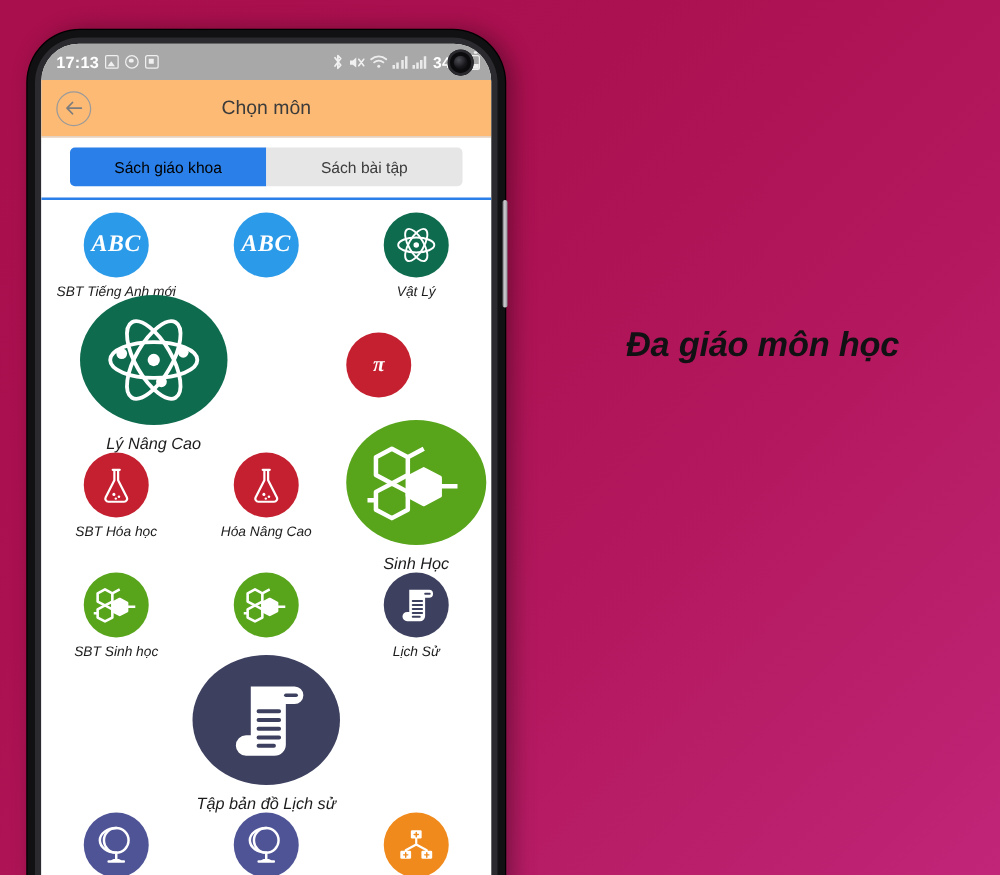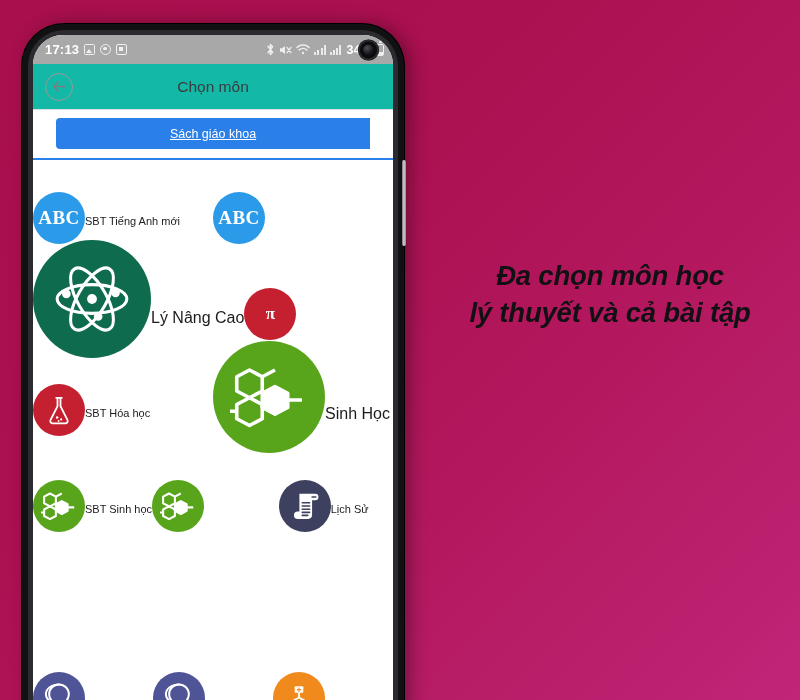--- a/index.html
+++ b/index.html
@@ -188,21 +188,21 @@
     left: 5px; top: 5px;
     width: 11px; height: 11px;
     border-radius: 50%;
     background: radial-gradient(circle at 36% 32%, #4d4d55 0%, #17171b 58%, #09090b 100%);
   }
 
   
   #app-header {
     position: relative;
     height: 45px;
-    background: #14b8a6;
+    background: #fdba74;
     border-bottom: 1px solid #dcdcdc;
     display: flex;
     align-items: center;
   }
   #back-button {
     position: absolute;
     left: 12px;
     width: 28px;
     height: 28px;
     border-radius: 50%;
@@ -233,23 +233,22 @@
     flex: 1;
     height: 31px;
     display: flex;
     align-items: center;
     justify-content: center;
     font-size: 12.5px;
     box-sizing: border-box;
   }
   .tab.active {
     background: #2a7fe8;
-    color: #ffffff;
+    color: #000000;
     border-radius: 4px 0 0 4px;
-    text-decoration: underline;
   }
   .tab.inactive {
     background: #e6e6e6;
     color: #3c3c3c;
     border-radius: 0 4px 4px 0;
   }
 
   
   #grid {
     position: relative;
@@ -260,22 +259,23 @@
   }
   .grid-row {
     position: relative;
     display: flex;
     height: 96px;
   }
   .cell {
     flex: 1;
     position: relative;
     display: flex;
-    flex-direction: row;
-    align-items: center;
+    flex-direction: column;
+    align-items: center;
+    font-style: italic;
   }
   .icon-circle {
     width: 52px;
     height: 52px;
     border-radius: 50%;
     display: flex;
     align-items: center;
     justify-content: center;
     position: relative;
     z-index: 2;
@@ -291,21 +291,21 @@
   }
   
   .cell.zoomed { z-index: 40; }
   .cell.zoomed .icon-circle {
     width: 118px;
     height: 118px;
     margin-top: -30px;
   }
   .cell.zoomed .cell-label {
     margin-top: 7px;
-    font-size: 16px;
+    font-size: 13px;
   }
   .cell.zoomed-mid .icon-circle {
     width: 112px;
     height: 112px;
     margin-top: -26px;
   }
   .cell.hidden-behind { z-index: 1; }
   .cell.hidden-behind .cell-label { visibility: hidden; }
 
   .abc-text {
@@ -398,35 +398,49 @@
         <div id="back-button">
           <svg class="gi" width="15" height="13" viewBox="0 0 15 13">
             <path d="M13 6.5 L2 6.5 M6 2 L1.6 6.5 L6 11" fill="none" stroke="#7d7d7d" stroke-width="1.4" stroke-linecap="round" stroke-linejoin="round"></path>
           </svg>
         </div>
         <div id="header-title">Chọn môn</div>
       </div>
 
       <div id="tab-bar">
         <div class="tab active">Sách giáo khoa</div>
+        <div class="tab inactive">Sách bài tập</div>
       </div>
 
       <div id="grid">
 
         <div class="grid-row">
           <div class="cell">
             <div class="icon-circle" style="background:#2b9ae8">
               <span class="abc-text">ABC</span>
             </div>
             <div class="cell-label">SBT Tiếng Anh mới</div>
           </div>
           <div class="cell">
             <div class="icon-circle" style="background:#2b9ae8">
               <span class="abc-text">ABC</span>
             </div>
+          </div>
+          <div class="cell">
+            <div class="icon-circle" style="background:#0e6b4e">
+              <svg class="gi" width="34" height="34" viewBox="0 0 40 40">
+                <g fill="none" stroke="#fff" stroke-width="1.8">
+                  <ellipse cx="20" cy="20" rx="17" ry="7"></ellipse>
+                  <ellipse cx="20" cy="20" rx="17" ry="7" transform="rotate(60 20 20)"></ellipse>
+                  <ellipse cx="20" cy="20" rx="17" ry="7" transform="rotate(120 20 20)"></ellipse>
+                </g>
+                <circle cx="20" cy="20" r="2.6" fill="#fff"></circle>
+              </svg>
+            </div>
+            <div class="cell-label">Vật Lý</div>
           </div>
         </div>
 
         <div class="grid-row">
           <div class="cell zoomed">
             <div class="icon-circle" style="background:#0e6b4e">
               <svg class="gi" width="82" height="82" viewBox="0 0 40 40">
                 <g fill="none" stroke="#fff" stroke-width="1.5">
                   <ellipse cx="20" cy="20" rx="17" ry="7"></ellipse>
                   <ellipse cx="20" cy="20" rx="17" ry="7" transform="rotate(60 20 20)"></ellipse>
@@ -453,20 +467,31 @@
             <div class="icon-circle" style="background:#c4202f">
               <svg class="gi" width="28" height="30" viewBox="0 0 28 32">
                 <path d="M11 3 L17 3 M12.4 3 L12.4 12 L5 26.5 A2.6 2.6 0 0 0 7.3 30.3 L20.7 30.3 A2.6 2.6 0 0 0 23 26.5 L15.6 12 L15.6 3" fill="none" stroke="#fff" stroke-width="1.9" stroke-linecap="round" stroke-linejoin="round"></path>
                 <circle cx="12" cy="24" r="1.3" fill="#fff"></circle>
                 <circle cx="16.3" cy="26" r="1.1" fill="#fff"></circle>
                 <circle cx="13.6" cy="27.6" r="1" fill="#fff"></circle>
               </svg>
             </div>
             <div class="cell-label">SBT Hóa học</div>
           </div>
+          <div class="cell">
+            <div class="icon-circle" style="background:#c4202f">
+              <svg class="gi" width="28" height="30" viewBox="0 0 28 32">
+                <path d="M11 3 L17 3 M12.4 3 L12.4 12 L5 26.5 A2.6 2.6 0 0 0 7.3 30.3 L20.7 30.3 A2.6 2.6 0 0 0 23 26.5 L15.6 12 L15.6 3" fill="none" stroke="#fff" stroke-width="1.9" stroke-linecap="round" stroke-linejoin="round"></path>
+                <circle cx="12" cy="24" r="1.3" fill="#fff"></circle>
+                <circle cx="16.3" cy="26" r="1.1" fill="#fff"></circle>
+                <circle cx="13.6" cy="27.6" r="1" fill="#fff"></circle>
+              </svg>
+            </div>
+            <div class="cell-label">Hóa Nâng Cao</div>
+          </div>
           <div class="cell zoomed zoomed-mid">
             <div class="icon-circle" style="background:#58a51c">
               <svg class="gi" width="78" height="70" viewBox="0 0 52 46">
                 <g fill="none" stroke="#fff" stroke-width="2.4" stroke-linejoin="round">
                   <polygon points="13,5 21.5,9.5 21.5,19 13,23.5 4.5,19 4.5,9.5"></polygon>
                   <polygon points="13,23.5 21.5,28 21.5,37.5 13,42 4.5,37.5 4.5,28"></polygon>
                   <polygon points="30,16 38.5,20.5 38.5,30 30,34.5 21.5,30 21.5,20.5" fill="#fff"></polygon>
                   <path d="M21.5 9.5 L30 5 M38.5 25 L48 25 M4.5 32.5 L-2 32.5"></path>
                 </g>
               </svg>
@@ -510,20 +535,32 @@
                   <path d="M12 12.6 L20 12.6 M12 16 L20 16 M12 19.4 L20 19.4 M12 22.8 L20 22.8 M12 26 L18 26"></path>
                 </g>
                 <path d="M22.6 6.4 L26.6 6.4" stroke="#3d405f" stroke-width="1.6" stroke-linecap="round"></path>
               </svg>
             </div>
             <div class="cell-label">Lịch Sử</div>
           </div>
         </div>
 
         <div class="grid-row">
+          <div class="cell zoomed">
+            <div class="icon-circle" style="background:#3d405f">
+              <svg class="gi" width="62" height="66" viewBox="0 0 30 32">
+                <path d="M9 3 L26 3 A3.4 3.4 0 0 1 26 9.8 L22.6 9.8 L22.6 25.5 A4.4 4.4 0 0 1 18.2 29.9 L7.2 29.9 A4 4 0 0 1 7.2 21.9 L9 21.9 Z" fill="#fff"></path>
+                <g stroke="#3d405f" stroke-width="1.5" stroke-linecap="round">
+                  <path d="M12 12.6 L20 12.6 M12 16 L20 16 M12 19.4 L20 19.4 M12 22.8 L20 22.8 M12 26 L18 26"></path>
+                </g>
+                <path d="M22.6 6.4 L26.6 6.4" stroke="#3d405f" stroke-width="1.4" stroke-linecap="round"></path>
+              </svg>
+            </div>
+            <div class="cell-label">Tập bản đồ Lịch sử</div>
+          </div>
         </div>
 
         <div class="grid-row">
           <div class="cell">
             <div class="icon-circle" style="background:#4f5496">
               <svg class="gi" width="30" height="32" viewBox="0 0 32 34">
                 <g fill="none" stroke="#fff" stroke-width="2.1" stroke-linecap="round">
                   <circle cx="16" cy="13" r="10.5"></circle>
                   <path d="M16 2.5 A14 10.5 0 0 0 16 23.5"></path>
                   <path d="M16 23.5 L16 29 M9.5 31 L22.5 31 M12 31 L16 29 L20 31"></path>
@@ -564,17 +601,16 @@
             </div>
 
           </div>
         </div>
 
       </div>
     </div>
   </div>
 
   <div id="promo">
-    <div>Đa chọn môn học</div>
-    <div>lý thuyết và cả bài tập</div>
+    <div>Đa giáo môn học</div>
   </div>
 
 </div>
 
 </body></html>

